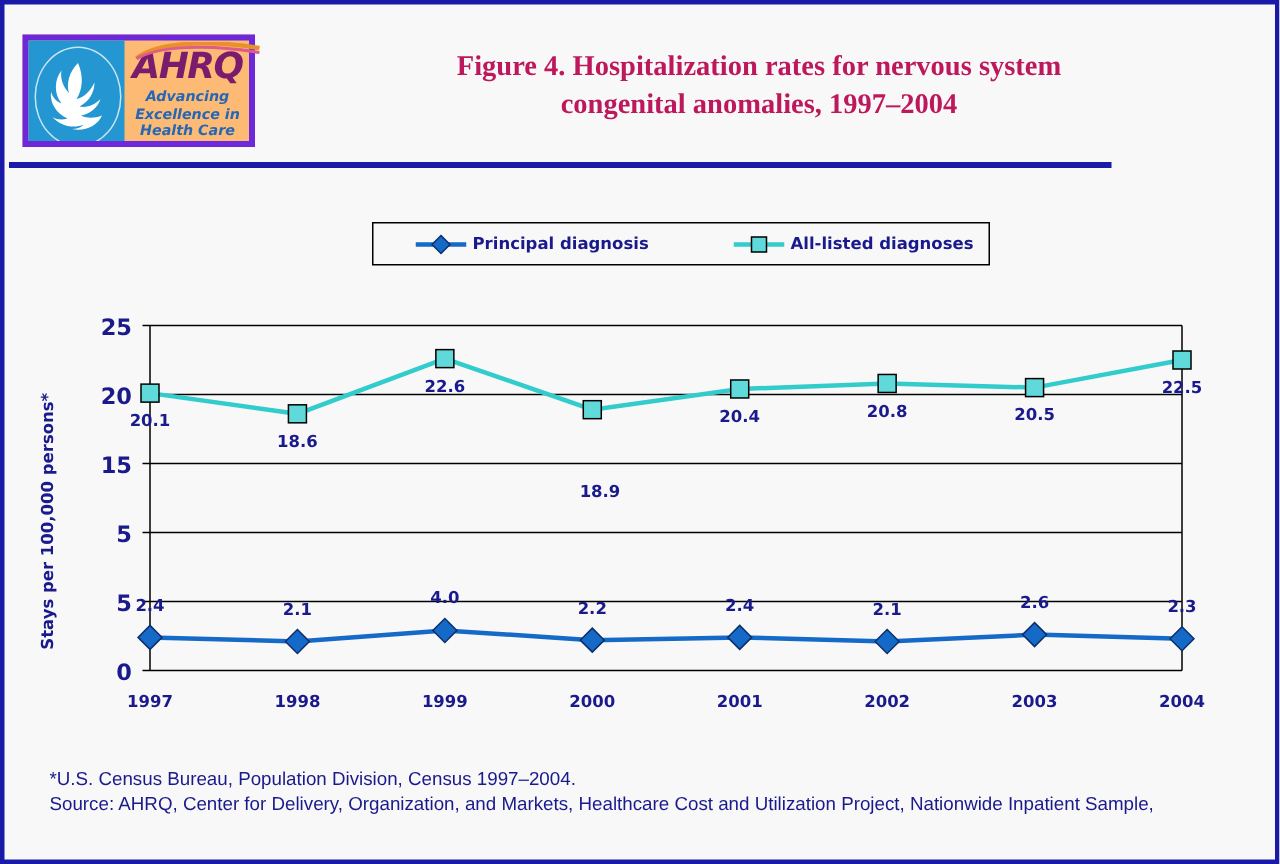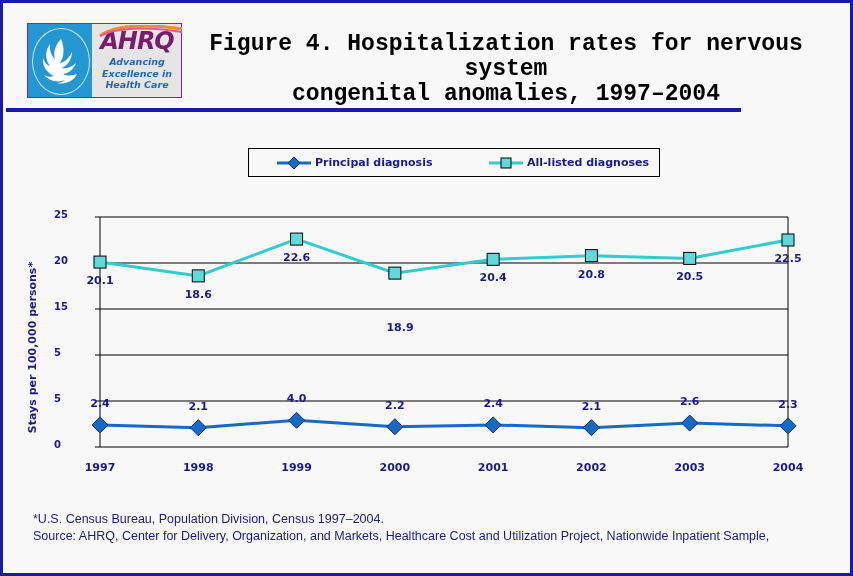--- a/index.html
+++ b/index.html
@@ -25,25 +25,24 @@
     position: absolute;
     left: 3px; top: 3px;
     width: 847px;
     height: 100px;
   }
   #logo-box {
     position: absolute;
     left: 9px; top: 17px;
     width: 155px;
     height: 75px;
-    border: 1px solid #6d28d9;
-    background: #e5e5e5;
+    border: 4px solid #6d28d9;
+    background: #fdba74;
     display: flex;
     box-sizing: border-box;
-    margin-left: 12px;
   }
   #hhs-seal {
     width: 64px;
     height: 100%;
     background: #2496d1;
     position: relative;
     overflow: hidden;
     flex: 0 0 auto;
   }
   #hhs-seal .ring {
@@ -86,24 +85,24 @@
     font-size: 9.5px;
     line-height: 11.5px;
     color: #2667b5;
     margin-top: 3px;
   }
   #figure-title {
     position: absolute;
     left: 180px; top: 26px;
     width: 640px;
     text-align: center;
-    color: #000000;
-    font-family: Liberation Mono, monospace;
-    font-weight: bold;
-    font-size: 23px;
+    color: #be185d;
+    font-family: Liberation Serif, serif;
+    font-weight: bold;
+    font-size: 19px;
     line-height: 25px;
   }
   #header-rule {
     position: absolute;
     left: 3px; top: 105px;
     width: 735px;
     height: 4px;
     background: #1a1aa8;
   }
 
@@ -155,23 +154,24 @@
     transform: rotate(-90deg);
     font-family: "DejaVu Sans", sans-serif;
     font-weight: bold;
     font-size: 11px;
     color: #1a1a8c;
     white-space: nowrap;
   }
   .y-tick-label {
     position: absolute;
     width: 34px;
-    font-family: "DejaVu Sans", sans-serif;
-    font-weight: bold;
-    font-size: 10px;
+    text-align: right;
+    font-family: "DejaVu Sans", sans-serif;
+    font-weight: bold;
+    font-size: 15px;
     color: #1a1a8c;
   }
   .x-tick-label {
     position: absolute;
     width: 60px;
     text-align: center;
     font-family: "DejaVu Sans", sans-serif;
     font-weight: bold;
     font-size: 11px;
     color: #1a1a8c;

